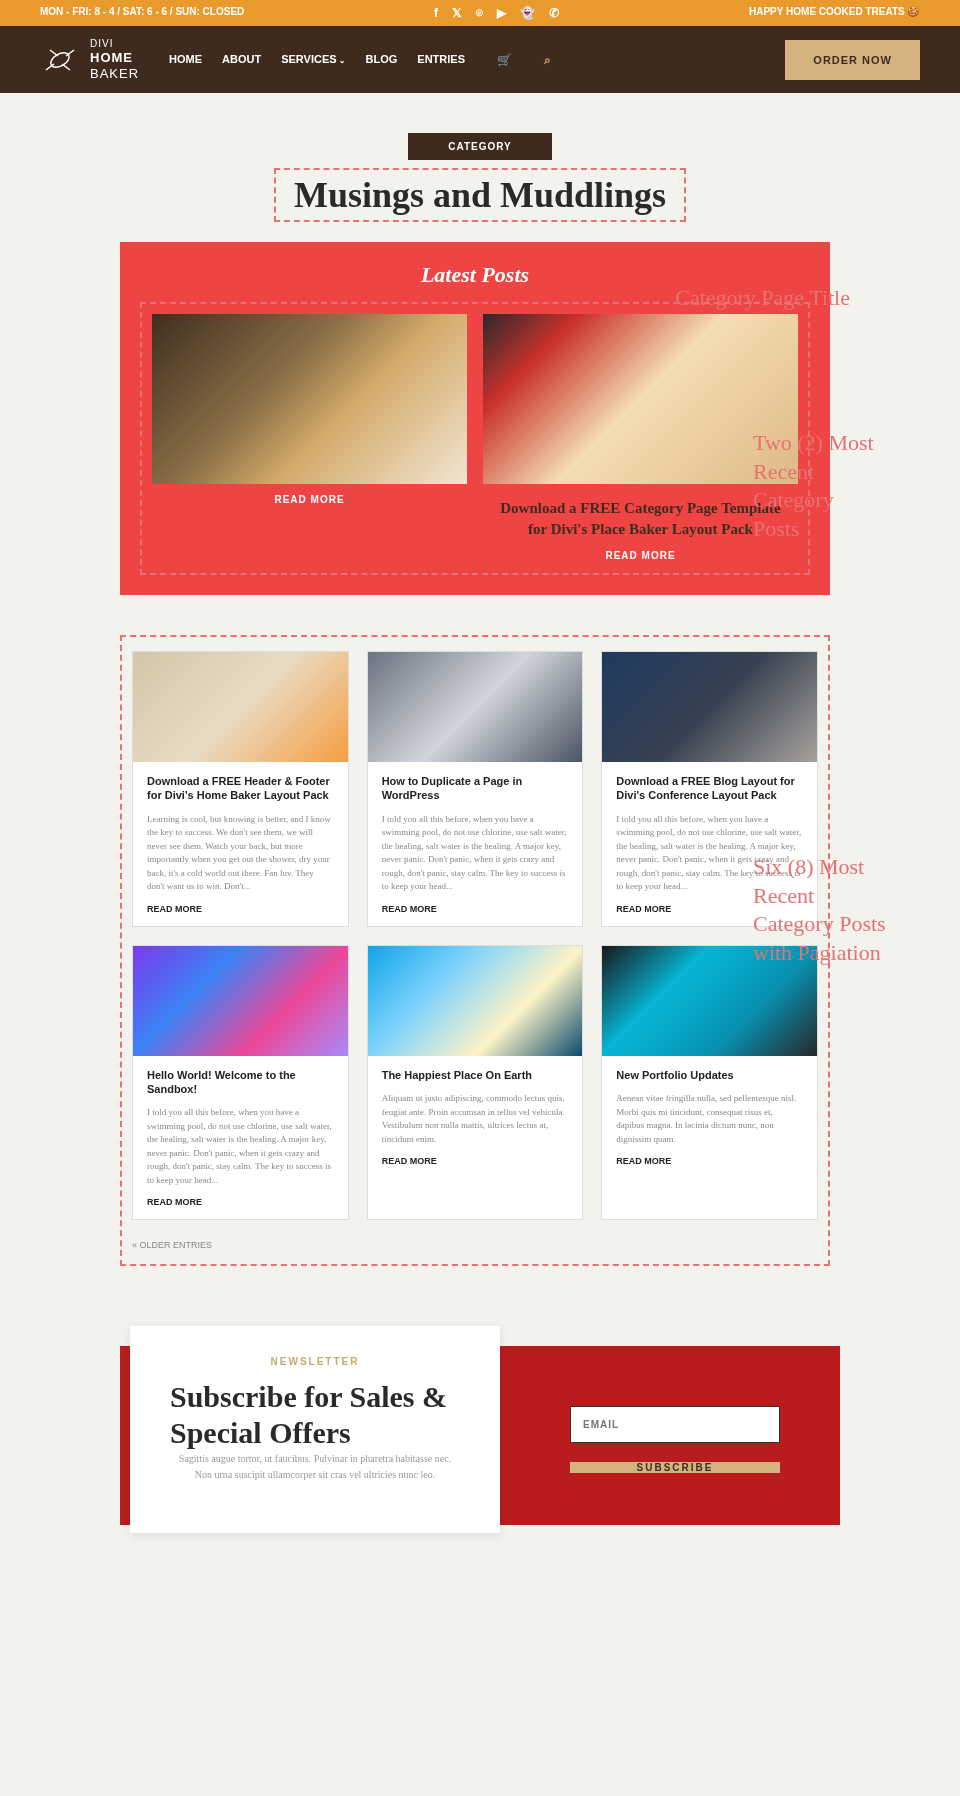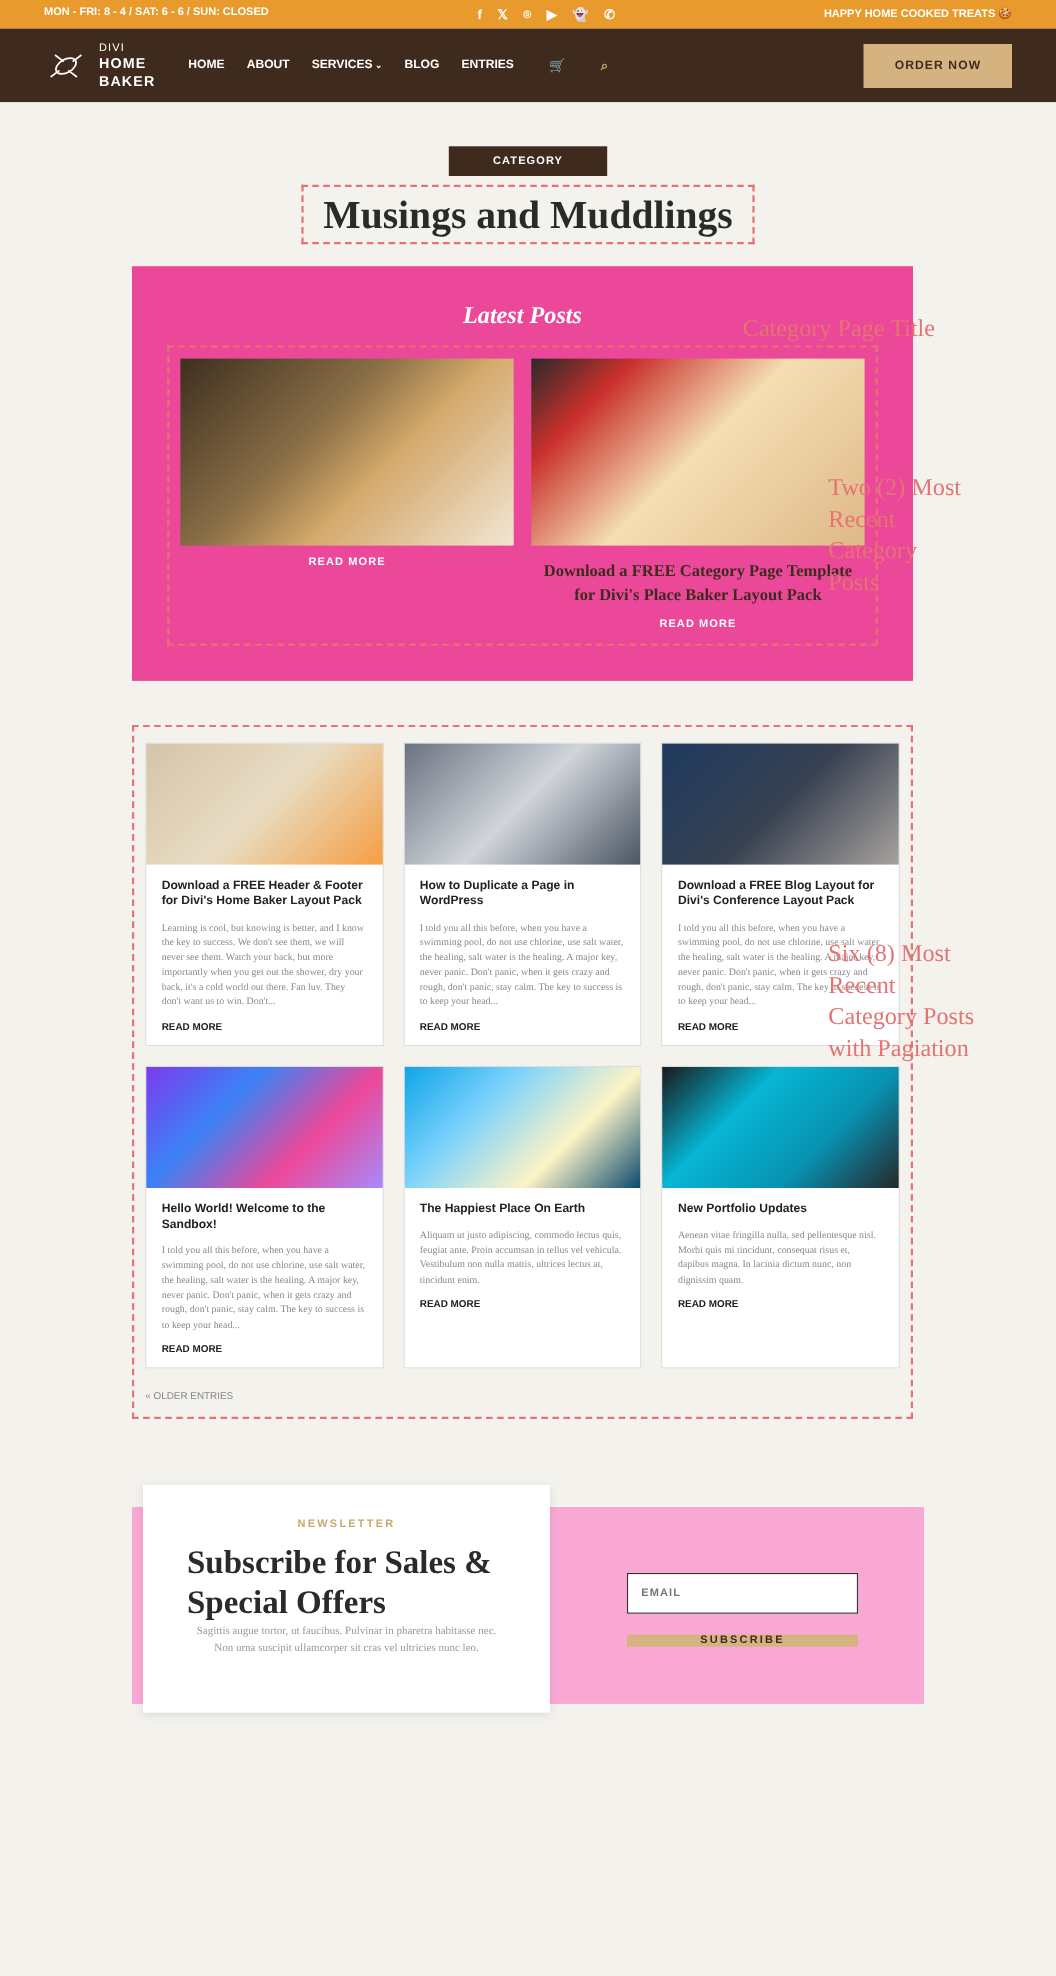--- a/index.html
+++ b/index.html
@@ -7,35 +7,35 @@
 .topbar{background:#e89b2c;color:#fff;display:flex;justify-content:space-between;align-items:flex-start;padding:6px 40px;font-size:10px;font-weight:bold;font-family:Arial,sans-serif}
 .social{display:flex;gap:14px;font-size:12px}
 .social span{cursor:pointer}
 .announce{display:flex;align-items:center;gap:4px}
 .navbar{background:#3f2b1d;color:#fff;display:flex;align-items:center;padding:12px 40px;font-family:Arial,sans-serif}
 .logo{display:flex;align-items:center;gap:10px}
 .logo-icon{width:40px;height:40px;position:relative}
 .logo-icon svg{width:40px;height:40px}
 .logo-text{font-size:10px;line-height:1.2;letter-spacing:1px}
 .logo-text .l2{font-weight:bold;font-size:13px}
-.logo-text .l3{font-weight:bold;font-size:13px}
+.logo-text .l3{font-weight:normal;font-size:13px}
 .nav-links{display:flex;gap:20px;margin-left:30px;font-size:11px;font-weight:bold}
 .nav-links a{color:#fff;text-decoration:none;cursor:pointer}
 .nav-links .drop::after{content:' ⌄';font-size:8px}
 .cart{color:#e89b2c;margin-left:12px;font-size:12px;cursor:pointer}
 .search{color:#c9a96e;margin-left:12px;font-size:12px;cursor:pointer}
 .order-btn{margin-left:auto;background:#d4b380;color:#3f2b1d;border:none;padding:14px 28px;font-size:11px;font-weight:bold;letter-spacing:1px;cursor:pointer;font-family:Arial,sans-serif}
 .page-content{padding:40px 0 60px;background:#f4f2ed;position:relative}
 .cat-label{background:#3f2b1d;color:#fff;padding:8px 40px;font-size:10px;font-weight:bold;letter-spacing:1px;margin:0 auto 8px;display:block;width:fit-content;font-family:Arial,sans-serif}
 .page-title{font-family:Georgia,serif;font-size:36px;font-weight:bold;text-align:center;border:2px dashed #e57373;padding:4px 18px;width:fit-content;margin:0 auto 20px;color:#2a2a2a}
 .anno{position:absolute;color:#e57373;font-family:Georgia,serif;font-size:22px}
 .anno1{top:192px;right:110px}
 .anno2{top:336px;right:75px;width:132px;line-height:1.3}
 .anno3{top:760px;right:65px;width:142px;line-height:1.3}
-.latest-block{background:#ec4899;margin:0 130px 40px 120px;padding:32px}
+.latest-block{background:#ef4444;margin:0 130px 40px 120px;padding:20px}
 .latest-title{text-align:center;color:#fff;font-family:Georgia,serif;font-size:22px;font-weight:bold;margin-bottom:14px;font-style:italic}
 .latest-grid{border:2px dashed #e57373;padding:10px;display:grid;grid-template-columns:1fr 1fr;gap:16px}
 .latest-card{text-align:center}
 .latest-img{width:100%;height:170px;background:#999}
 .latest-img.bread{background:linear-gradient(135deg,#3d2f1f 0%,#8b6f47 40%,#d4a96a 60%,#f0e6d2 100%)}
 .latest-img.pastry{background:linear-gradient(135deg,#2a2a2a 0%,#c9302c 20%,#f5deb3 50%,#deb887 100%)}
 .latest-card h3{font-family:Georgia,serif;font-size:15px;color:#3f2b1d;margin-top:14px;line-height:1.4;padding:0 8px}
 .rm-link{color:#fff;font-size:10px;font-weight:bold;letter-spacing:1px;margin-top:10px;display:inline-block;cursor:pointer;font-family:Arial,sans-serif}
 .grid-wrap{border:2px dashed #e57373;margin:0 130px 40px 120px;padding:14px 10px}
 .six-grid{display:grid;grid-template-columns:repeat(3,1fr);gap:18px}
@@ -45,21 +45,21 @@
 .ci2{background:linear-gradient(135deg,#6b7280,#d1d5db,#4b5563)}
 .ci3{background:linear-gradient(135deg,#1e3a5f,#374151,#a8a29e)}
 .ci4{background:linear-gradient(135deg,#7c3aed,#3b82f6,#ec4899,#a78bfa)}
 .ci5{background:linear-gradient(135deg,#0ea5e9,#7dd3fc,#fef3c7,#0c4a6e)}
 .ci6{background:linear-gradient(135deg,#18181b,#06b6d4,#0891b2,#27272a)}
 .card-body{padding:12px 14px}
 .card-body h4{font-family:Arial,sans-serif;font-size:11px;font-weight:bold;color:#222;margin-bottom:10px;line-height:1.3}
 .card-body p{font-size:9px;color:#888;line-height:1.5;margin-bottom:10px}
 .card-body .rm{font-family:Arial,sans-serif;font-size:9px;font-weight:bold;color:#222;cursor:pointer}
 .older{font-size:9px;color:#888;margin-top:20px;cursor:pointer;font-family:Arial,sans-serif}
-.newsletter{background:#f9a8d4;margin:80px 120px 0;padding:50px 60px;position:relative}
+.newsletter{background:#b91c1c;margin:80px 120px 0;padding:50px 60px;position:relative}
 .news-box{background:#fff;position:absolute;left:10px;top:-20px;width:370px;padding:30px 40px 50px;box-shadow:0 2px 8px rgba(0,0,0,0.1)}
 .news-label{color:#c9a96e;font-size:10px;font-weight:bold;letter-spacing:2px;text-align:center;font-family:Arial,sans-serif;margin-bottom:12px}
 .news-title{font-family:Georgia,serif;font-size:30px;font-weight:bold;text-align:left;color:#2a2a2a;line-height:1.2}
 .news-desc{text-align:center;font-size:10px;color:#999;line-height:1.6;font-family:Georgia,serif}
 .news-form{margin-left:390px;padding-top:10px}
 .email-input{width:100%;padding:12px;border:1px solid #333;font-size:10px;font-weight:bold;letter-spacing:1px;color:#444;font-family:Arial,sans-serif;margin-bottom:14px}
 .sub-btn{width:100%;background:#d4b380;border:none;padding:0;font-size:10px;font-weight:bold;letter-spacing:2px;color:#3f2b1d;cursor:pointer;font-family:Arial,sans-serif}
 .speckle{position:relative}
 </style>
 </head>

